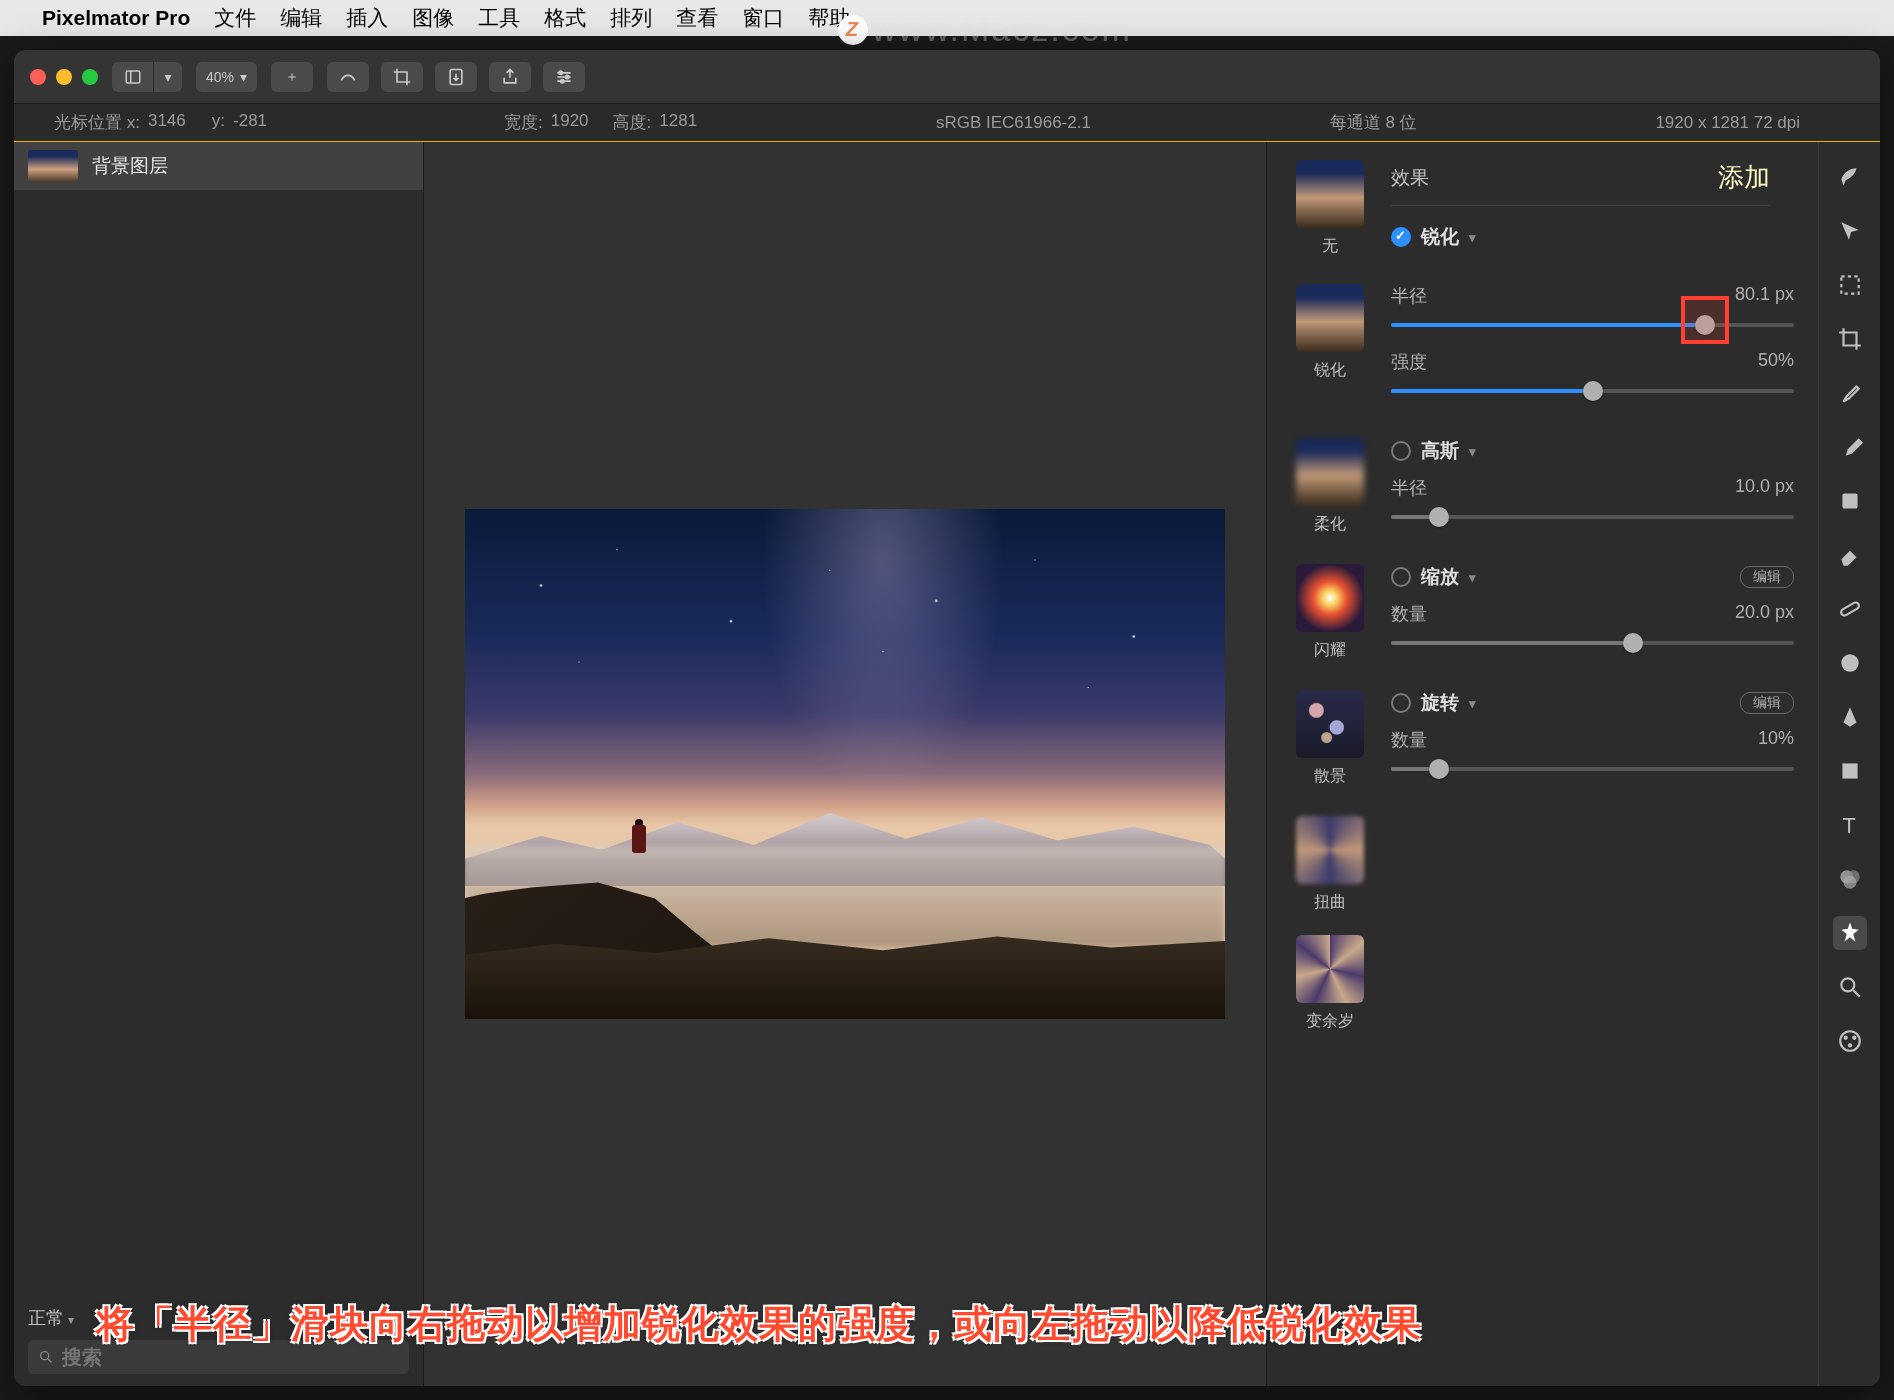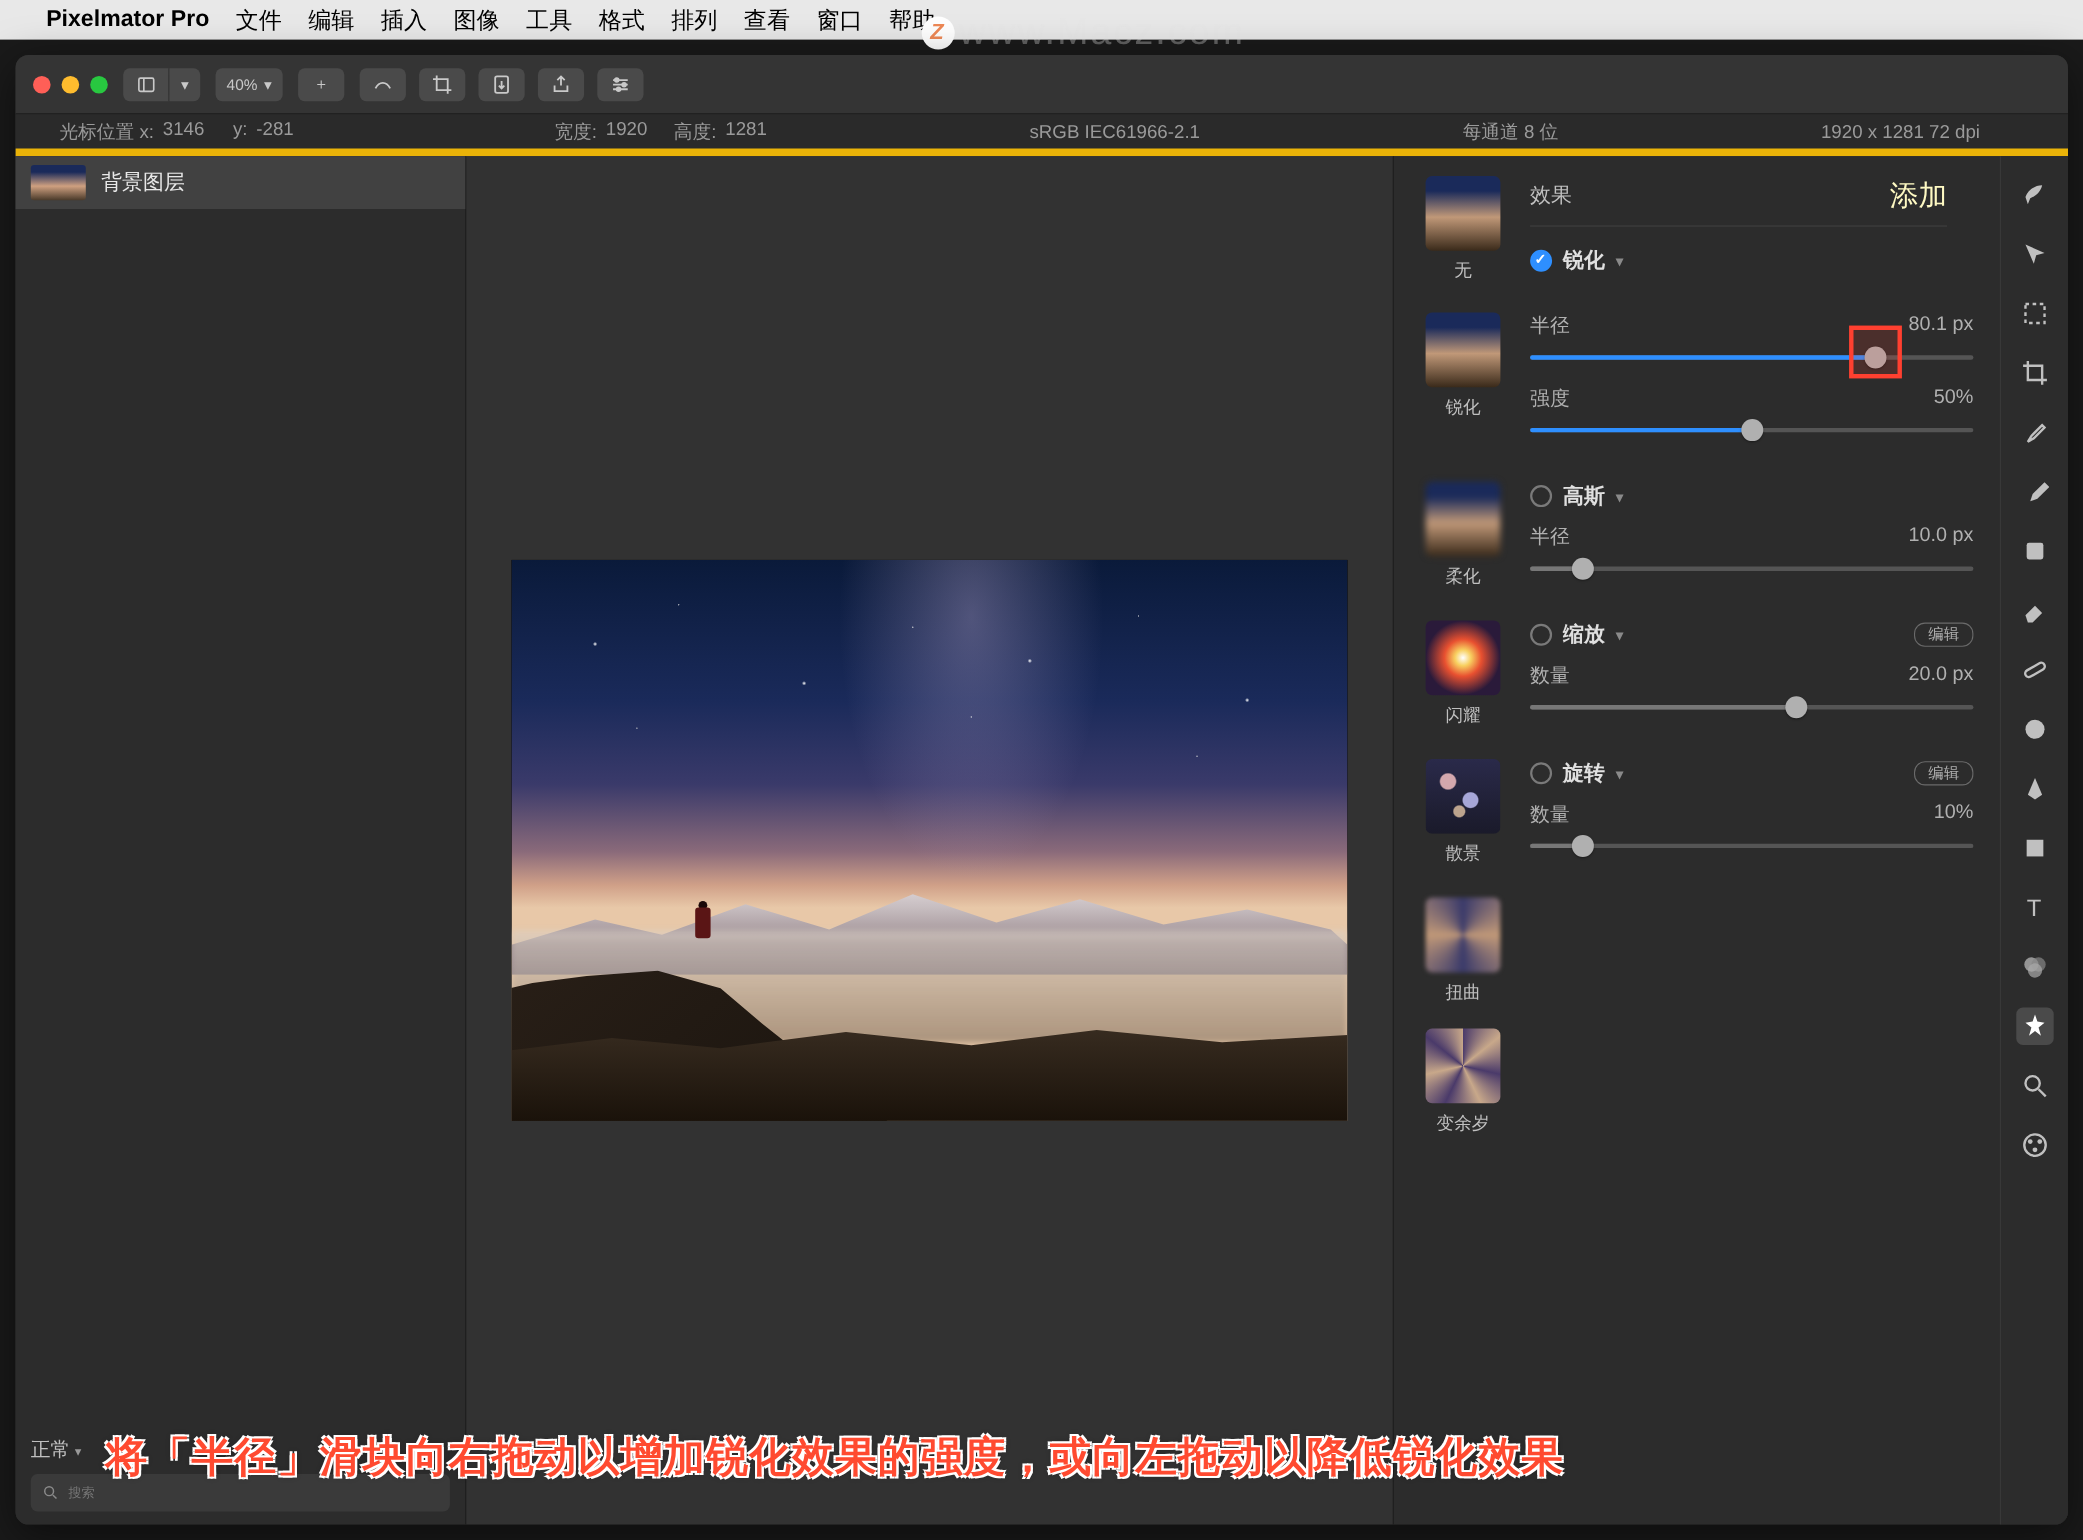--- a/index.html
+++ b/index.html
@@ -26,34 +26,34 @@
 .tl-grn { background: #28c840; }
 .tb-btn { height: 30px; background: #4a4a4a; border-radius: 6px; display: flex; align-items: center; justify-content: center; color: #c9c9c9; font-size: 14px; padding: 0 10px; gap: 6px; }
 .tb-btn.icon-only { width: 42px; padding: 0; }
 .tb-seg { display: flex; }
 .tb-seg .tb-btn:first-child { border-radius: 6px 0 0 6px; border-right: 1px solid #2a2a2a; }
 .tb-seg .tb-btn:last-child { border-radius: 0 6px 6px 0; }
 .titlebar .title { flex: 1; text-align: center; color: #bcbcbc; font-size: 19px; display: flex; align-items: center; justify-content: center; gap: 10px; }
 .titlebar .title .thumb { width: 26px; height: 18px; background: linear-gradient(#2a3a6a,#9a7050 70%); border-radius: 2px; }
 .titlebar .right-tools { display: flex; gap: 12px; }
 
-.statusbar { height: 38px; background: #2a2a2a; display: flex; align-items: center; color: #9a9a9a; font-size: 17px; padding: 0 40px; border-bottom: 7px solid #eab308; }
+.statusbar { height: 38px; background: #2a2a2a; display: flex; align-items: center; color: #9a9a9a; font-size: 17px; padding: 0 40px; border-bottom: 1px solid #eab308; }
 .statusbar .seg { display: flex; gap: 8px; }
 .statusbar .gap { flex: 1; }
 
 .main { flex: 1; display: flex; min-height: 0; }
 
 
 .layers { width: 410px; background: #2c2c2c; display: flex; flex-direction: column; border-right: 1px solid #1a1a1a; }
 .layer-row { height: 48px; background: #414141; display: flex; align-items: center; gap: 14px; padding: 0 14px; color: #e8e8e8; font-size: 19px; }
 .layer-row .thumb { width: 50px; height: 32px; background: linear-gradient(#1a2a5a 20%, #cfa080 60%, #4a3a2a); border-radius: 3px; }
 .layers-bottom { margin-top: auto; padding: 12px 14px; display: flex; flex-direction: column; gap: 10px; }
 .blend-row { display: flex; align-items: center; gap: 10px; color: #c0c0c0; font-size: 18px; }
 .search-row { display: flex; align-items: center; gap: 8px; background: #3a3a3a; border-radius: 6px; padding: 4px 10px; color: #8a8a8a; height: 34px; }
-.search-row input { background: transparent; border: none; color: #c0c0c0; font-size: 12px; flex: 1; outline: none; }
+.search-row input { background: transparent; border: none; color: #c0c0c0; font-size: 20px; flex: 1; outline: none; font-weight: bold; }
 
 
 .canvas-wrap { flex: 1; background: #323232; display: flex; align-items: center; justify-content: center; position: relative; }
 .canvas { width: 760px; height: 510px; background: #000; position: relative; overflow: hidden; }
 .sky { position: absolute; inset: 0; background:
   radial-gradient(2px 2px at 10% 15%, #fff, transparent),
   radial-gradient(1px 1px at 20% 8%, #ddd, transparent),
   radial-gradient(2px 2px at 35% 22%, #fff, transparent),
   radial-gradient(1px 1px at 48% 12%, #eee, transparent),
   radial-gradient(2px 2px at 62% 18%, #fff, transparent),

